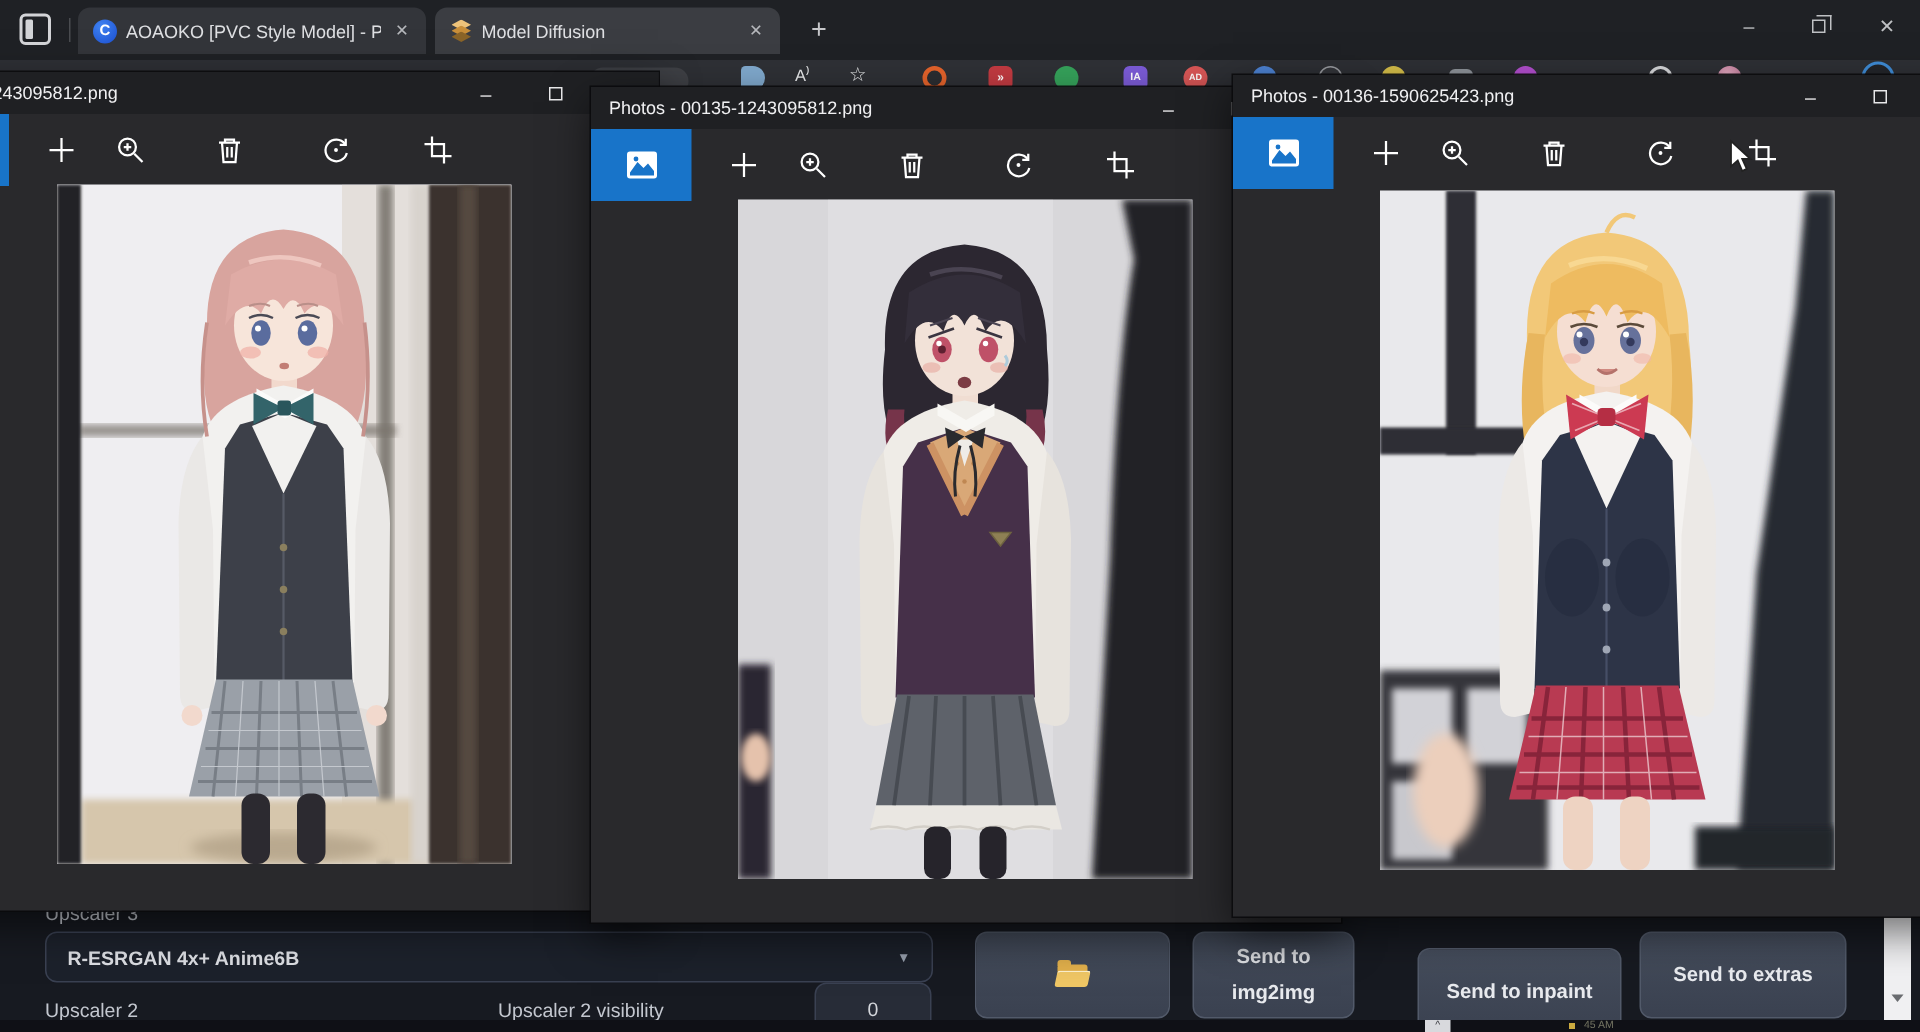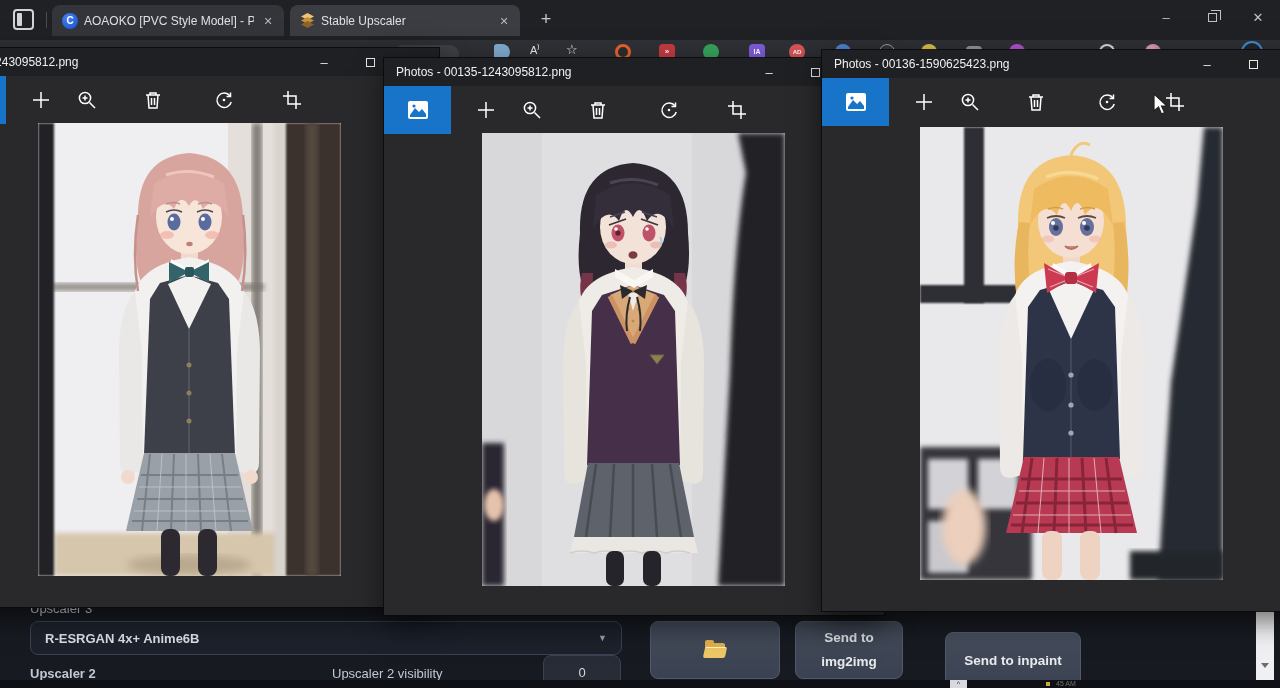--- a/index.html
+++ b/index.html
@@ -77,21 +77,21 @@
       <div class="fav-civitai">C</div>
       <div class="tab-title">AOAOKO [PVC Style Model] - PV</div>
       <div class="tab-close">✕</div>
     </div>
     <div class="tab tab-2">
       <div class="fav-sd">
           <i class="b"></i>
           <i class="c"></i>
           <i class="d"></i>
         </div>
-      <div class="tab-title">Stable Upscaler</div>
+      <div class="tab-title">Model Diffusion</div>
       <div class="tab-close">✕</div>
     </div>
     <div class="newtab">+</div>
     <div class="bwin-ctl bwin-min">–</div>
     <div class="bwin-ctl bwin-restore">
         <span class="box"></span>
       </div>
     <div class="bwin-ctl bwin-close">✕</div>
   </div>
 
@@ -112,30 +112,31 @@
   <div class="ext" style="left:1009px; background:#b44fd0;"></div>
   <div class="ext" style="left:1099px; background:transparent; border:2px solid #d8d9dc; border-bottom-color:transparent;"></div>
   <div class="ext" style="left:1145px; background:radial-gradient(circle at 40% 40%, #e9b0c6, #b66d8e);"></div>
   <div class="profile-ring"></div>
 
   <div class="sd-label" style="left:30px; top:601px;">Upscaler 3</div>
   <div class="sd-dd">
     <span class="val">R-ESRGAN 4x+ Anime6B</span>
     <span class="arr">▼</span>
   </div>
-  <div class="sd-label" style="left:30px; top:666px;font-weight:bold;">Upscaler 2</div>
+  <div class="sd-label" style="left:30px; top:666px;">Upscaler 2</div>
   <div class="sd-label" style="left:332px; top:666px;">Upscaler 2 visibility</div>
   <div class="sd-num">0</div>
   <div class="sd-dd2"></div>
 
   <div class="sd-btn" style="left:650px; width:130px;">
     <span class="folder-ic"></span>
   </div>
   <div class="sd-btn" style="left:795px; width:108px;">Send to img2img</div>
   <div class="sd-btn" style="left:945px; width:136px;margin-top:11px;">Send to inpaint</div>
+  <div class="sd-btn" style="left:1093px; width:138px;">Send to extras</div>
 
   <div class="pg-scrollbar">
       <span class="down"></span>
     </div>
 
   <div class="taskbar">
     <div class="tray-up">^</div>
     <div class="tb-dot"></div>
     <div class="tb-clock">45 AM</div>
   </div>
@@ -243,21 +244,21 @@
           <circle cx="165" cy="96" r="2" fill="#fff"></circle>
         <path d="M128 89 Q136 85 144 89 M159 89 Q167 85 175 89" stroke="#4a4a55" stroke-width="1.6" fill="none"></path>
         <path d="M128 81 Q136 78 142 81 M160 81 Q168 78 174 81" stroke="#b98f89" stroke-width="1.4" fill="none"></path>
         <ellipse cx="129" cy="112" rx="7" ry="4" fill="#f0b1a8" opacity=".75"></ellipse>
           <ellipse cx="174" cy="112" rx="7" ry="4" fill="#f0b1a8" opacity=".75"></ellipse>
         <ellipse cx="151.5" cy="121" rx="3.2" ry="2.2" fill="#c27d74"></ellipse>
       </svg>
     </div>
   </div>
 
-  <div class="pwin" style="left:384px; top:58px; width:500px; height:557px; z-index:11;text-align:center;">
+  <div class="pwin" style="left:394px; top:58px; width:500px; height:557px; z-index:11;text-align:center;">
     <div class="ptitle">
       <span class="txt">Photos - 00135-1243095812.png</span>
     </div>
     <div class="pctl" style="left:362px;">–</div>
     <div class="pctl" style="left:408px;">
         <span class="box"></span>
       </div>
     <div class="see-all">
       <svg width="24" height="24" viewBox="0 0 24 24">
           <rect x="2" y="3" width="20" height="18" rx="2" fill="#fff"></rect>

